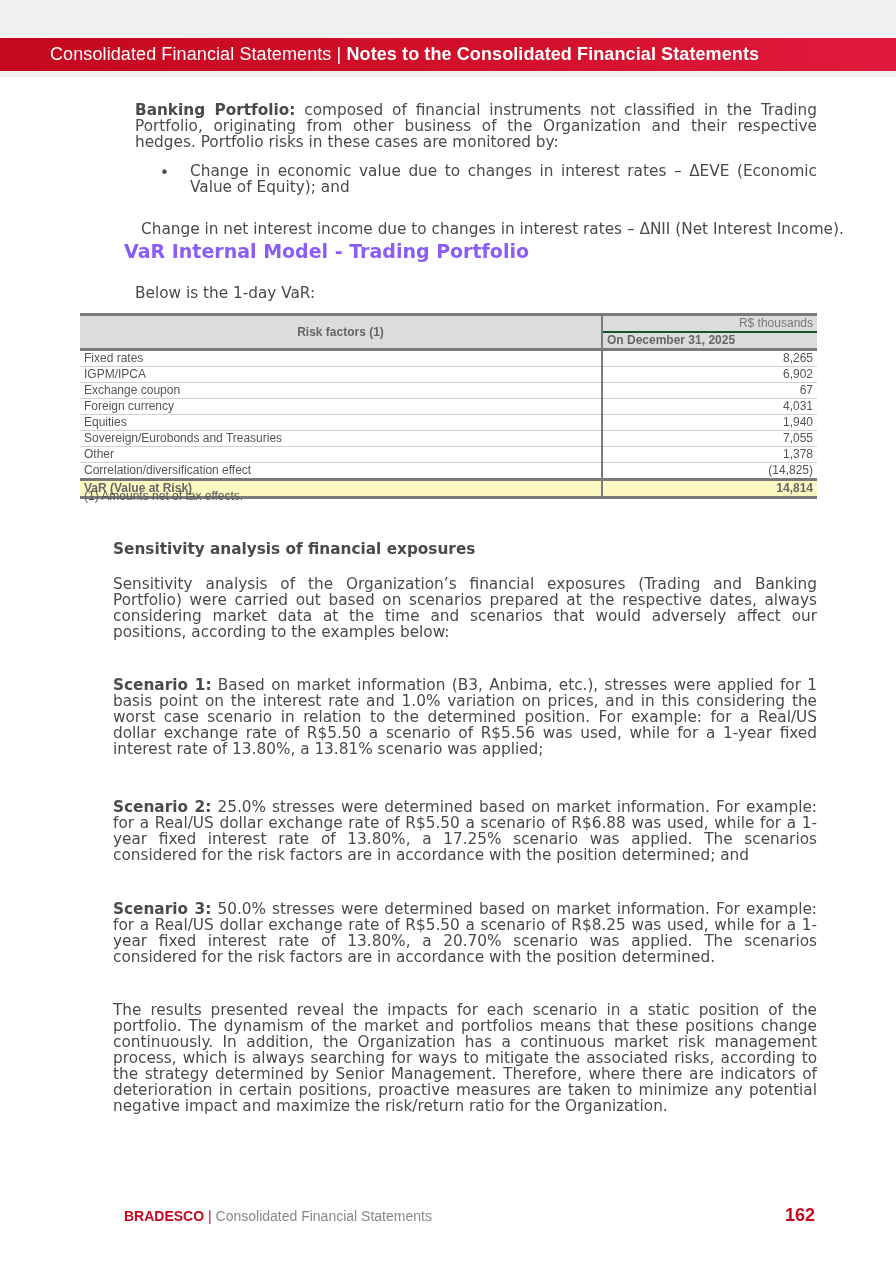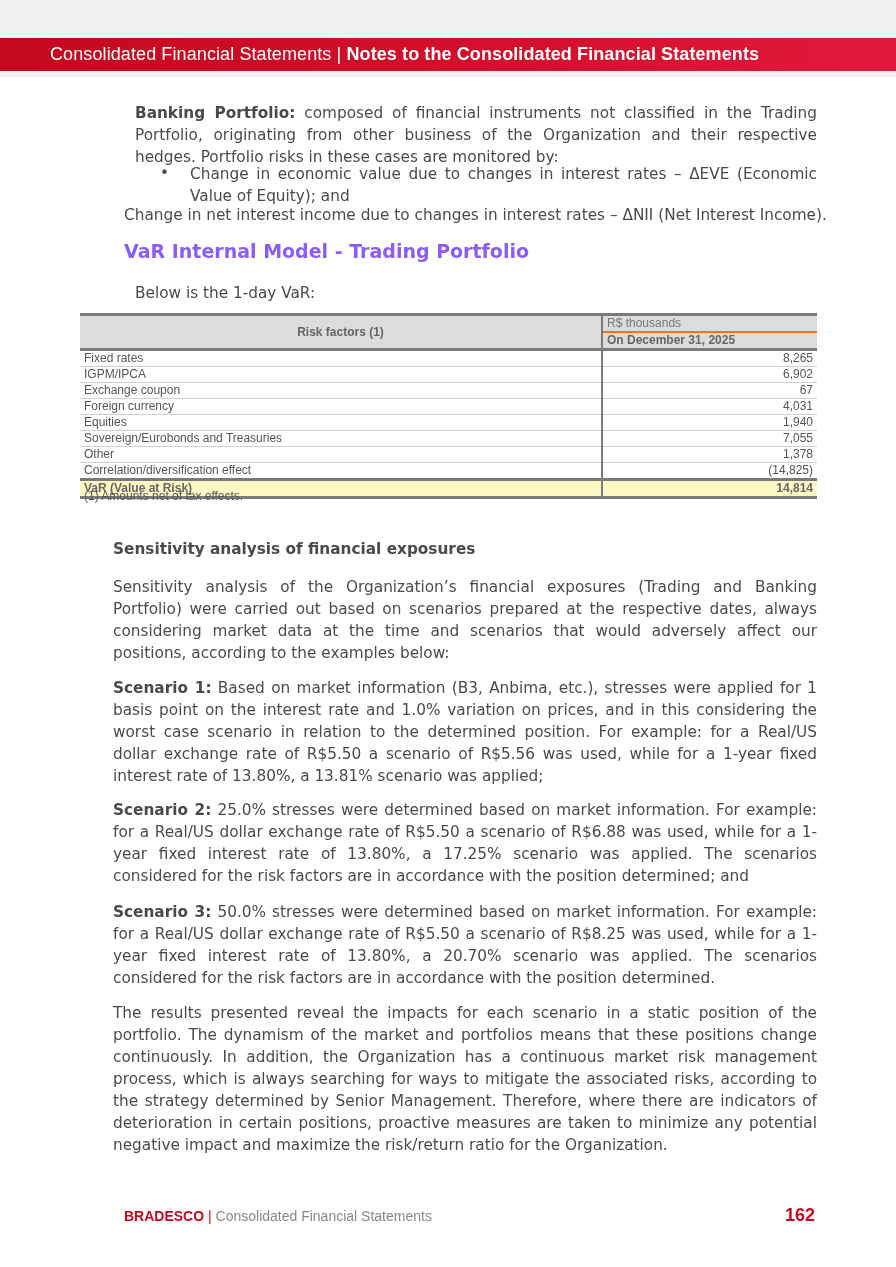--- a/index.html
+++ b/index.html
@@ -16,42 +16,42 @@
     box-shadow: 0 2px 0 #f2dde0;
   }
   .header-band .title {
     position: absolute; left: 50px; top: 6px;
     font-family: "Liberation Sans", sans-serif;
     font-size: 18px; color: #ffffff; white-space: nowrap; letter-spacing: 0.1px;
   }
   .header-band .title b { font-weight: bold; }
   .sub-strip { position: absolute; left: 0; top: 71px; width: 896px; height: 6px; background: #f1f1f3; }
 
-  .text { font-size: 15.3px; line-height: 22px; color: #4a4a4a; text-align: justify; }
+  .text { font-size: 15.3px; line-height: 16px; color: #4a4a4a; text-align: justify; }
   .text b { color: #4a4a4a; }
 
   .p-banking { position: absolute; left: 135px; top: 102px; width: 682px; }
   .bullet-item { position: absolute; left: 190px; top: 163px; width: 627px; }
   .bullet-dot { position: absolute; left: 160px; top: 163px; font-size: 15px; line-height: 20.4px; color: #4a4a4a; }
   .p-nii { position: absolute; left: 124px; top: 204px; width: 720px; white-space: nowrap; text-align: left; }
 
   .h-var { position: absolute; left: 124px; top: 240px; font-size: 19px; font-weight: bold; color: #8b5cf6; }
   .p-below { position: absolute; left: 135px; top: 284px; font-size: 15.3px; color: #4a4a4a; }
 
   table.var {
     position: absolute; left: 80px; top: 313px; width: 737px;
     border-collapse: collapse;
     font-family: "Liberation Sans", sans-serif;
     font-size: 12px; color: #555;
   }
   table.var td, table.var th { padding: 0 4px; height: 15px; line-height: 15px; }
   table.var .hdr th { background: #dcdcdc; color: #666; font-weight: bold; }
   table.var .h1 th { border-top: 3px solid #7a7a7a; }
   table.var .h1 .rf { text-align: center; vertical-align: middle; border-bottom: 3px solid #7a7a7a; border-right: 2px solid #7a7a7a; height: 30px; }
-  table.var .h1 .unit { text-align: left; font-weight: normal; color: #777; border-bottom: 2px solid #f97316; }
+  table.var .h1 .unit { text-align: right; font-weight: normal; color: #777; border-bottom: 2px solid #14532d; }
   table.var .h2 th { text-align: left; border-bottom: 3px solid #7a7a7a; }
   table.var .row td { border-bottom: 1px solid #cfcfcf; }
   table.var .row td.lbl { border-right: 2px solid #7a7a7a; }
   table.var .row td.val { text-align: right; }
   table.var .total td { background: #fef9c3; font-weight: bold; color: #666; border-top: 3px solid #7a7a7a; border-bottom: 3px solid #7a7a7a; }
   table.var .total td.lbl { border-right: 2px solid #7a7a7a; }
   table.var .total td.val { text-align: right; }
   .footnote { position: absolute; left: 84px; top: 489px; font-family: "Liberation Sans", sans-serif; font-size: 12px; color: #555; }
 
   .h-sens { position: absolute; left: 113px; top: 540px; font-size: 15.3px; font-weight: bold; color: #4a4a4a; }
@@ -77,21 +77,21 @@
 
 <div class="top-strip"></div>
 <div class="header-band">
   <div class="title"><span>Consolidated Financial Statements</span><span> | </span><b>Notes to the Consolidated Financial Statements</b></div>
 </div>
 <div class="sub-strip"></div>
 
 <p class="text p-banking" style="margin:0"><b>Banking Portfolio:</b><span> composed of financial instruments not classified in the Trading Portfolio, originating from other business of the Organization and their respective hedges. Portfolio risks in these cases are monitored by:</span></p>
 <span class="bullet-dot">•</span>
 <p class="text bullet-item" style="margin:0">Change in economic value due to changes in interest rates – ΔEVE (Economic Value of Equity); and</p>
-<p class="text p-nii" style="margin:0">Change in net interest income due to changes in interest rates – ΔNII (Net Interest Income).</p>
+<p class="text p-nii" style="margin:17px">Change in net interest income due to changes in interest rates – ΔNII (Net Interest Income).</p>
 
 <div class="h-var">VaR Internal Model - Trading Portfolio</div>
 <div class="p-below">Below is the 1-day VaR:</div>
 
 <table class="var">
   <colgroup>
       <col style="width:522px">
       <col style="width:215px">
     </colgroup>
   <thead>

